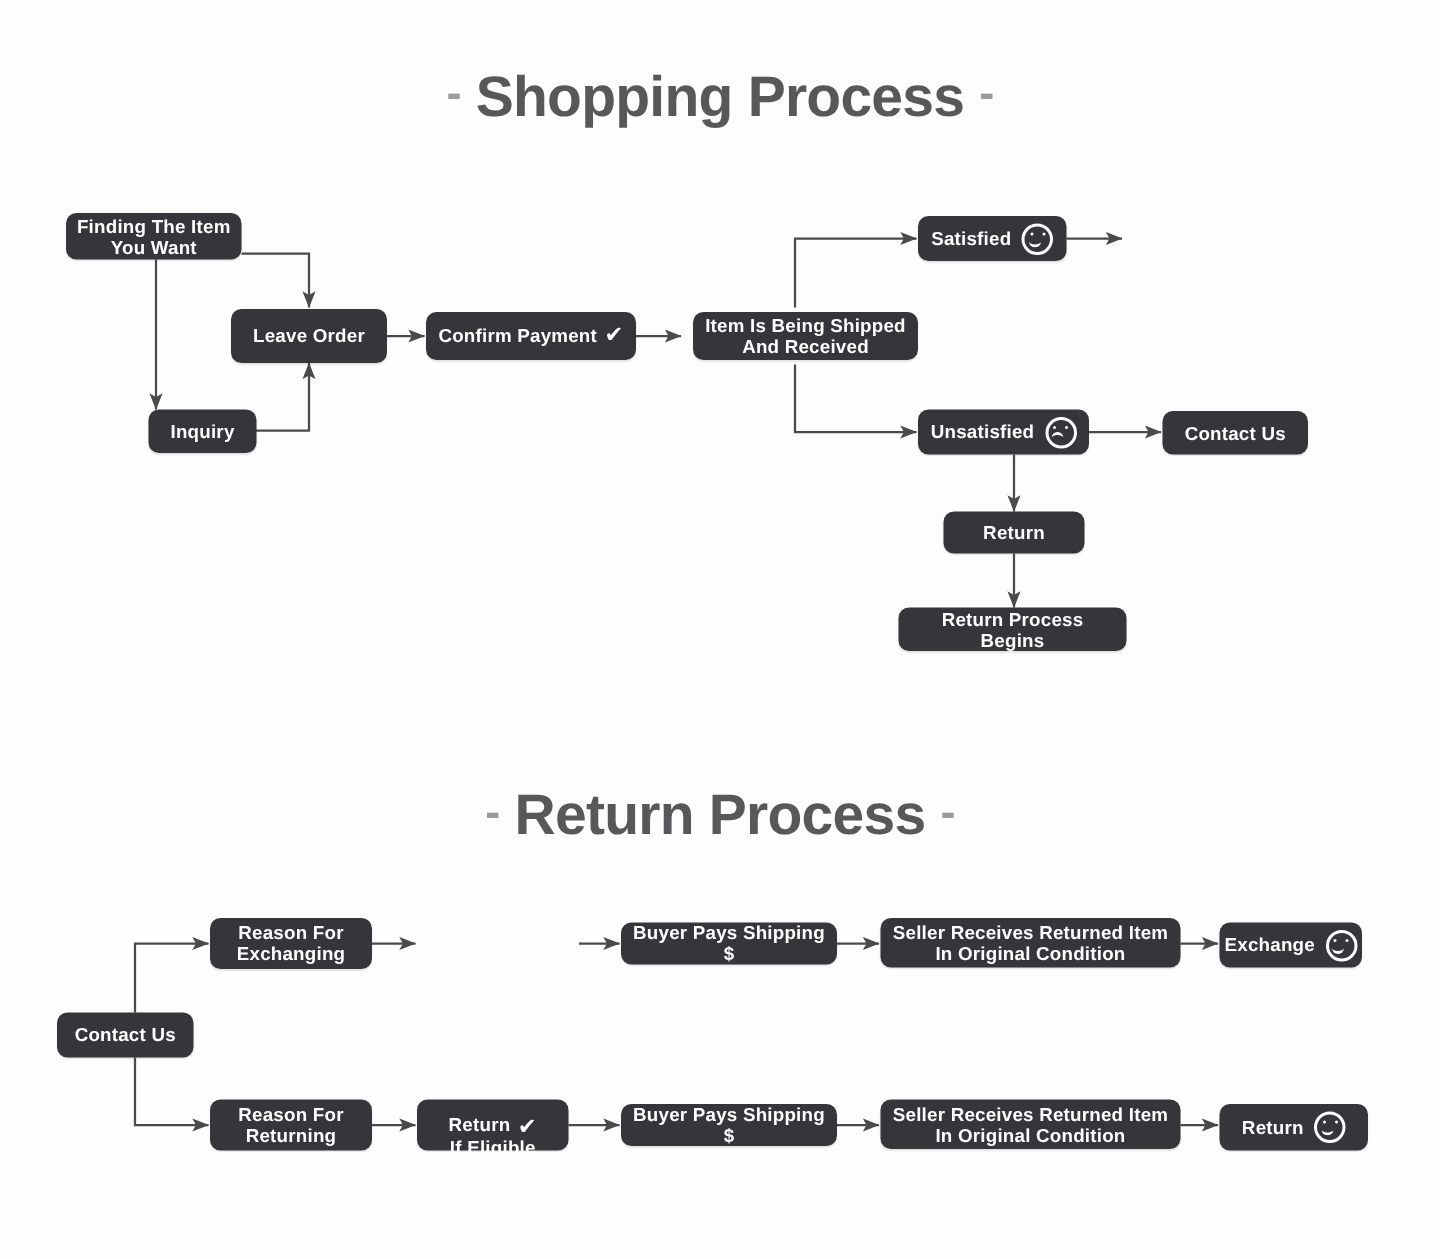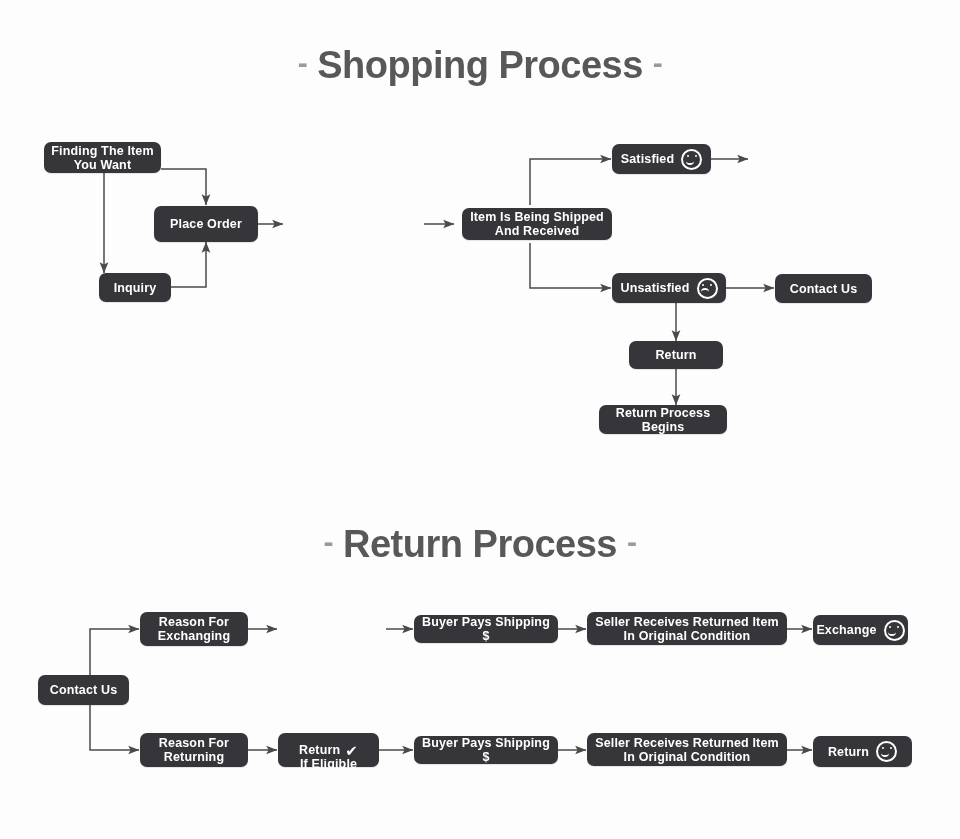--- a/index.html
+++ b/index.html
@@ -184,23 +184,27 @@
   <div class="node" style="left:44px; top:142px; width:117px; height:31px;">
     <span class="node-label">Finding The Item
 You Want</span>
   </div>
 
   <div class="node" style="left:59px; top:273px; width:72px; height:29px;margin-left:40px;">
     <span class="node-label">Inquiry</span>
   </div>
 
   <div class="node" style="left:154px; top:206px; width:104px; height:36px;">
-    <span class="node-label">Place Order</span>
-  </div>
-
+    <span class="node-label">Leave Order</span>
+  </div>
+
+  <div class="node with-icon" style="left:284px; top:208px; width:140px; height:32px;">
+    <span class="node-label">Confirm Payment</span>
+    <span class="glyph tick">✔</span>
+  </div>
 
   <div class="node" style="left:462px; top:208px; width:150px; height:32px;">
     <span class="node-label">Item Is Being Shipped
 And Received</span>
   </div>
 
   <div class="node with-icon" style="left:612px; top:144px; width:99px; height:30px;">
     <span class="node-label">Satisfied</span>
     <span class="face">
       <span class="eye left"></span><span class="eye right"></span><span class="mouth"></span>
@@ -216,21 +220,21 @@
   </div>
 
   <div class="node" style="left:775px; top:274px; width:97px; height:29px;">
     <span class="node-label">Contact Us</span>
   </div>
 
   <div class="node" style="left:629px; top:341px; width:94px; height:28px;">
     <span class="node-label">Return</span>
   </div>
 
-  <div class="node" style="left:599px; top:405px; width:128px; height:29px;justify-content:flex-end;">
+  <div class="node" style="left:599px; top:405px; width:152px; height:29px;justify-content:flex-end;">
     <span class="node-label">Return Process Begins</span>
   </div>
 
   <div class="section-title" style="top:523px;">
     <span class="dash">-</span><span>Return Process</span><span class="dash">-</span>
   </div>
 
   <div class="node" style="left:38px; top:675px; width:91px; height:30px;">
     <span class="node-label">Contact Us</span>
   </div>

